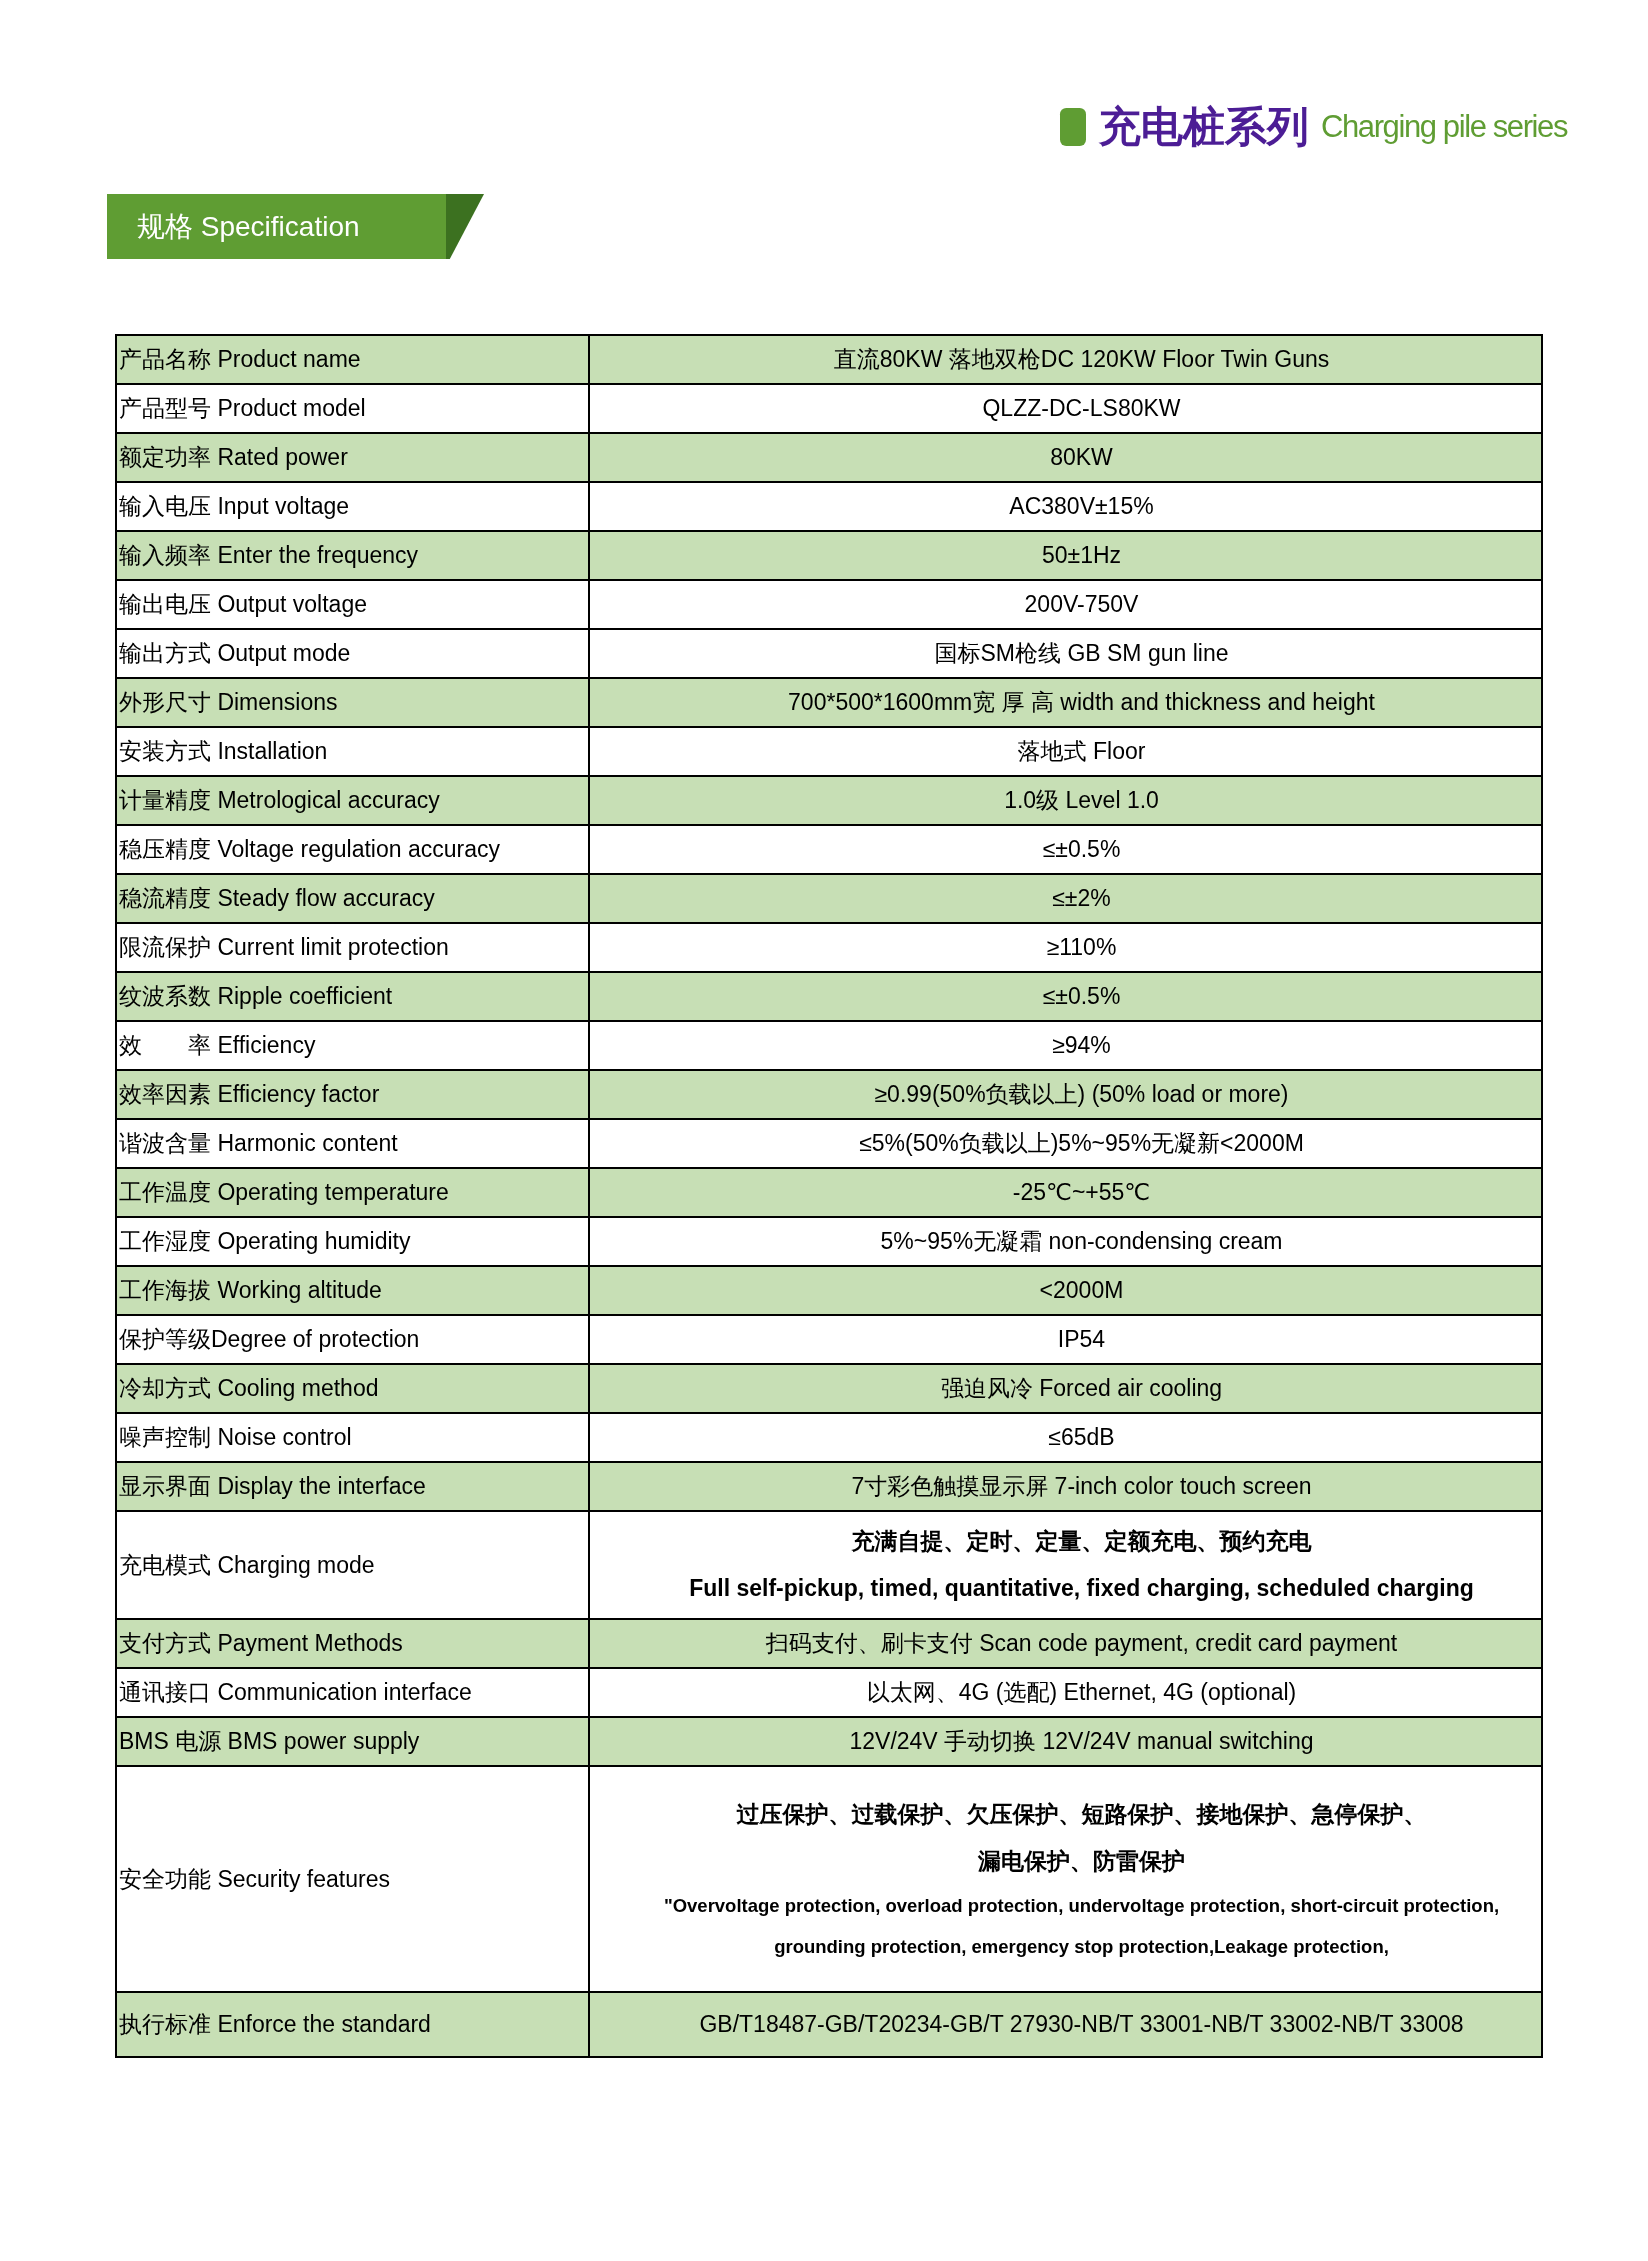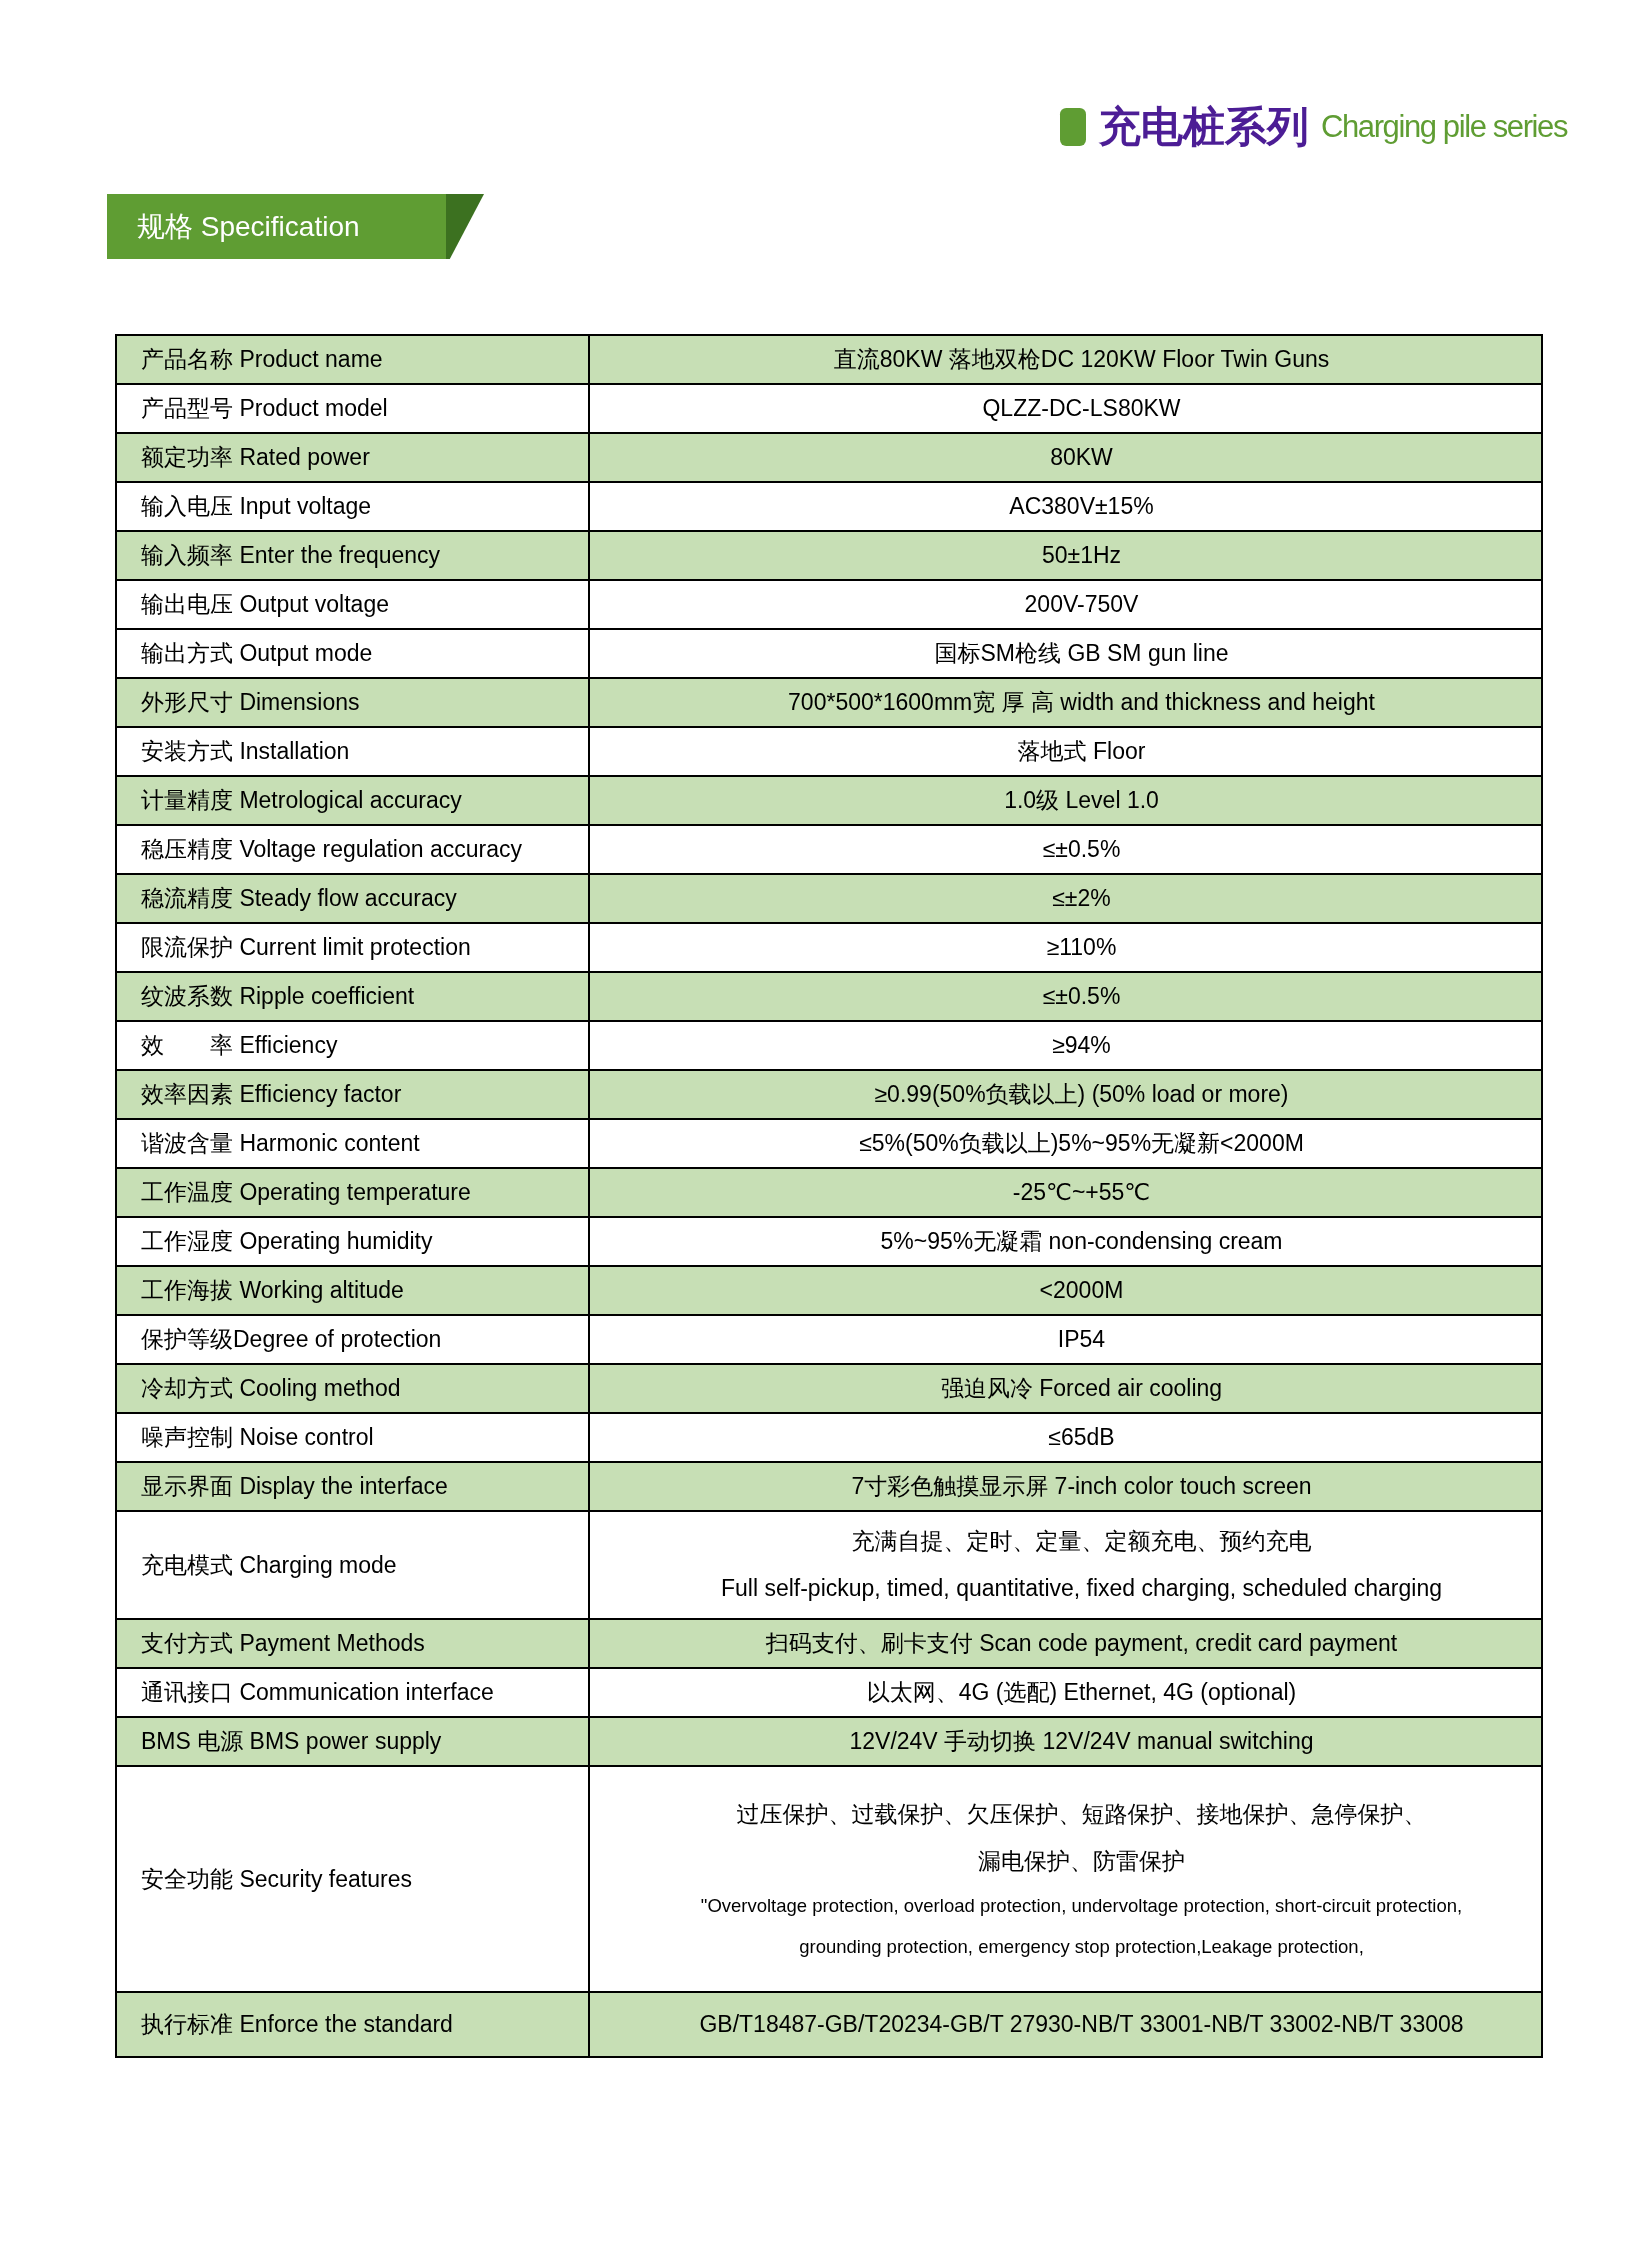--- a/index.html
+++ b/index.html
@@ -67,32 +67,32 @@
   .row.white { background: #ffffff; }
 
   .cell {
     box-sizing: border-box;
     display: flex; align-items: center;
     font-size: 23px;
   }
   .cell.label {
     width: 473px;
     border-right: 2.7px solid #000;
-    padding-left: 24px; padding-right: 5.5px;
+    padding-left: 2px; padding-right: 5.5px;
     text-align: left;
   }
   .cell.value {
     flex: 1;
     flex-direction: column;
     justify-content: center;
     text-align: center;
     padding: 0 11px;
     margin-left: 32px;
   }
-  .cell.value .line { line-height: 1.25; }
+  .cell.value .line { line-height: 1.25; font-weight: bold; }
   .cell.value .line + .line { margin-top: 18px; }
   .cell.value .line.small { font-size: 18.5px; }
 </style>
 </head>
 <body>
 
 <div class="brand">
   <div class="brand-icon"></div>
   <div class="brand-cn">充电桩系列</div>
   <div class="brand-en">Charging pile series</div>

